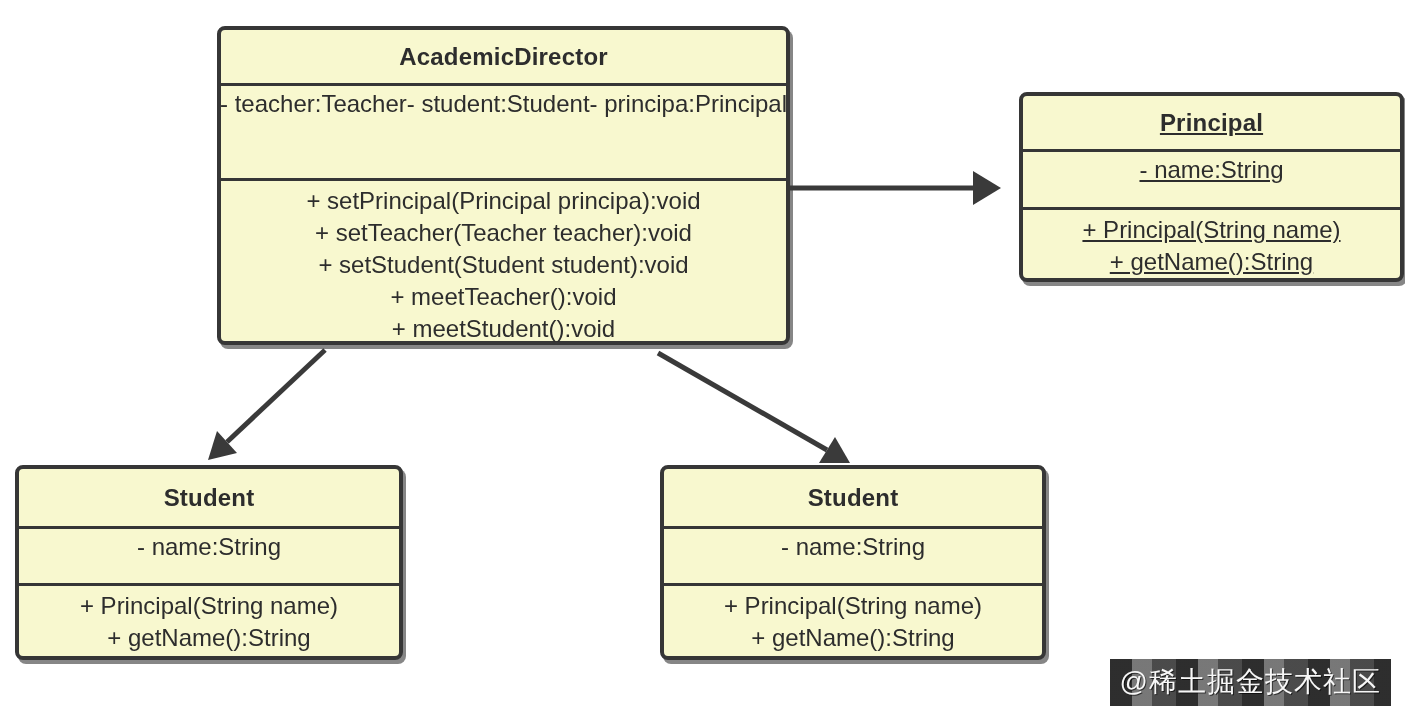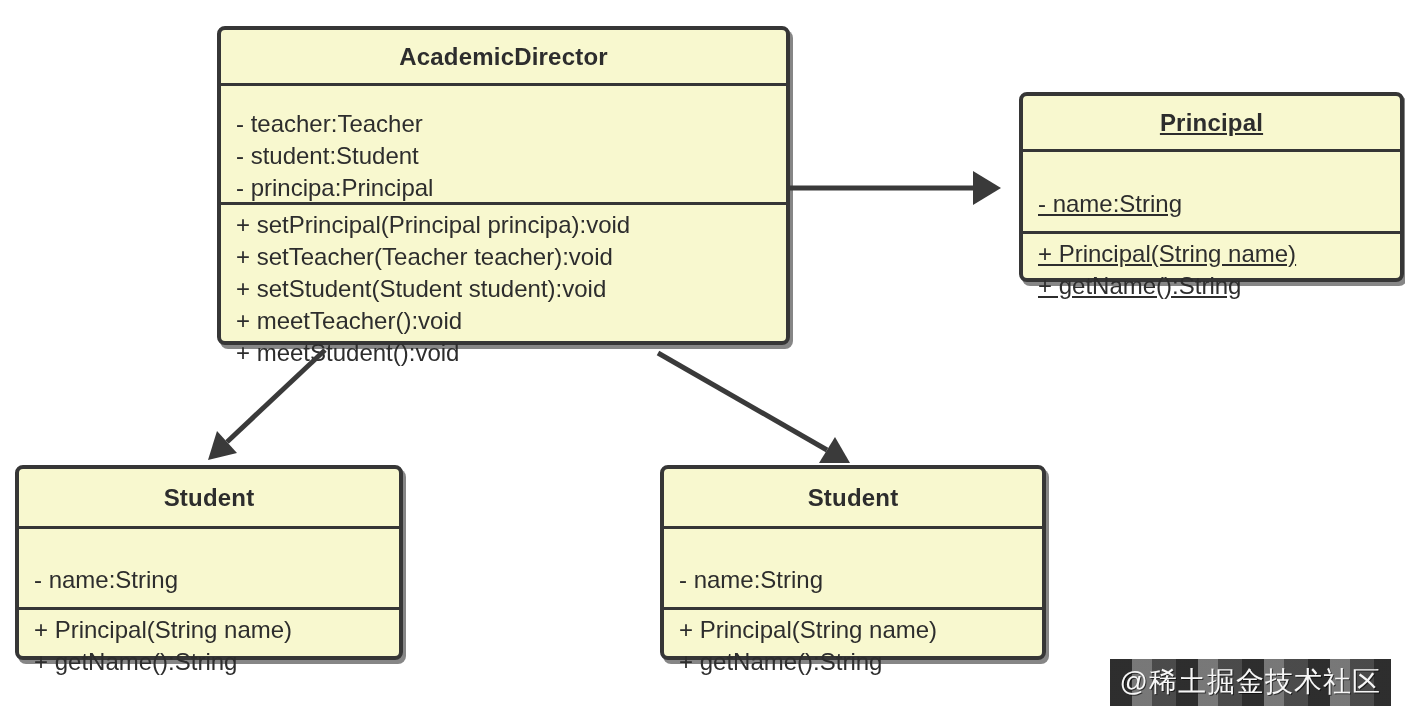--- a/index.html
+++ b/index.html
@@ -40,30 +40,30 @@
     font-weight: bold;
     font-size: 24px;
     border-bottom: 3px solid var(--box-border);
     letter-spacing: 0.2px;
   }
   .uml-attrs {
     flex: 0 0 auto;
     border-bottom: 3px solid var(--box-border);
     padding: 2px 15px;
     display: flex;
-    flex-direction: column;
+    flex-direction: row;
     justify-content: center;
-    margin-top: 24px;
   }
   .uml-methods {
     flex: 1 1 auto;
     padding: 4px 15px;
     display: flex;
     flex-direction: column;
     justify-content: flex-start;
+    align-items: center;
   }
   .uml-line {
     font-size: 24px;
     line-height: 32px;
     white-space: nowrap;
   }
 
   .connectors {
     position: absolute;
     left: 0; top: 0;

